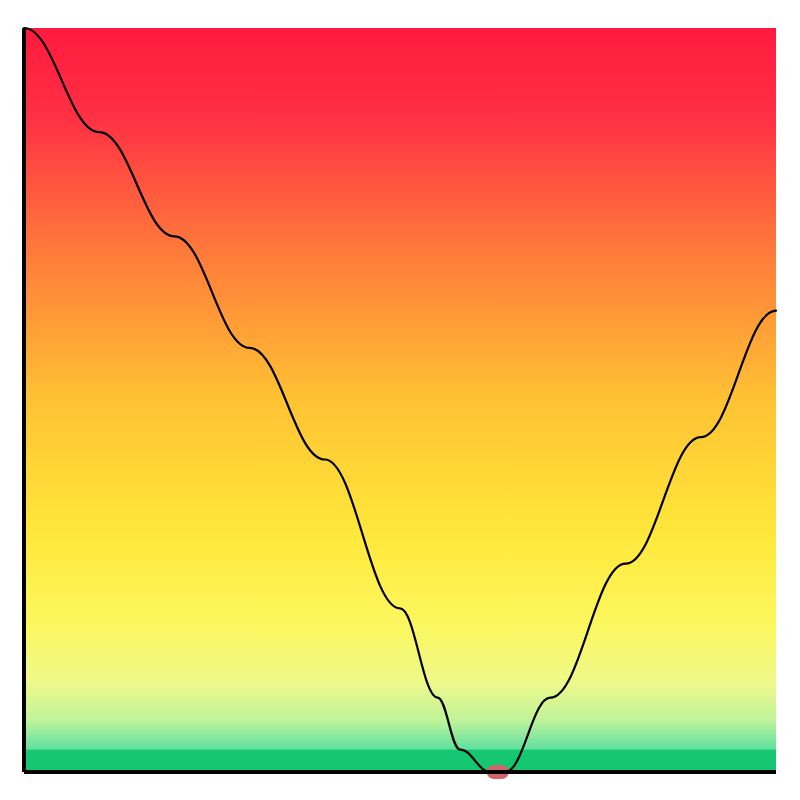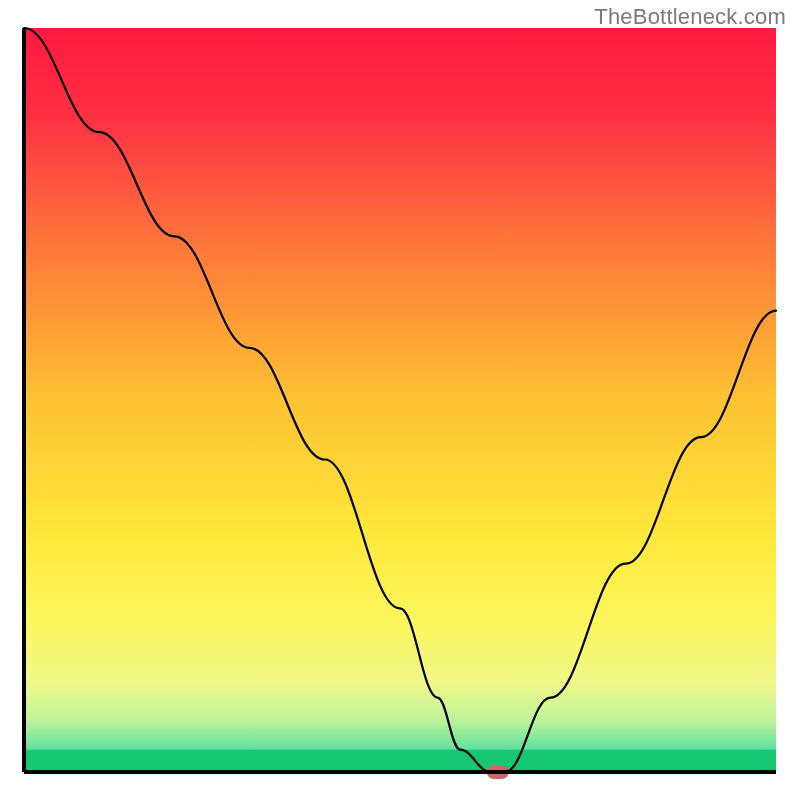--- a/index.html
+++ b/index.html
@@ -26,21 +26,20 @@
     z-index: 10;
   }
   svg {
     display: block;
   }
 </style>
 </head>
 <body>
 
 <div class="container">
-  <div class="watermark">TheBottleneck.com</div>
   <svg id="chart-svg" width="800" height="800">
       <defs>
         <linearGradient id="bg-grad" x1="0" y1="0" x2="0" y2="1">
           <stop offset="0%" stop-color="#ff1a3f"></stop>
           <stop offset="12%" stop-color="#ff3044"></stop>
           <stop offset="30%" stop-color="#ff7a3a"></stop>
           <stop offset="50%" stop-color="#ffc233"></stop>
           <stop offset="68%" stop-color="#ffe83a"></stop>
           <stop offset="80%" stop-color="#fcf75e"></stop>
           <stop offset="88%" stop-color="#eef98a"></stop>

